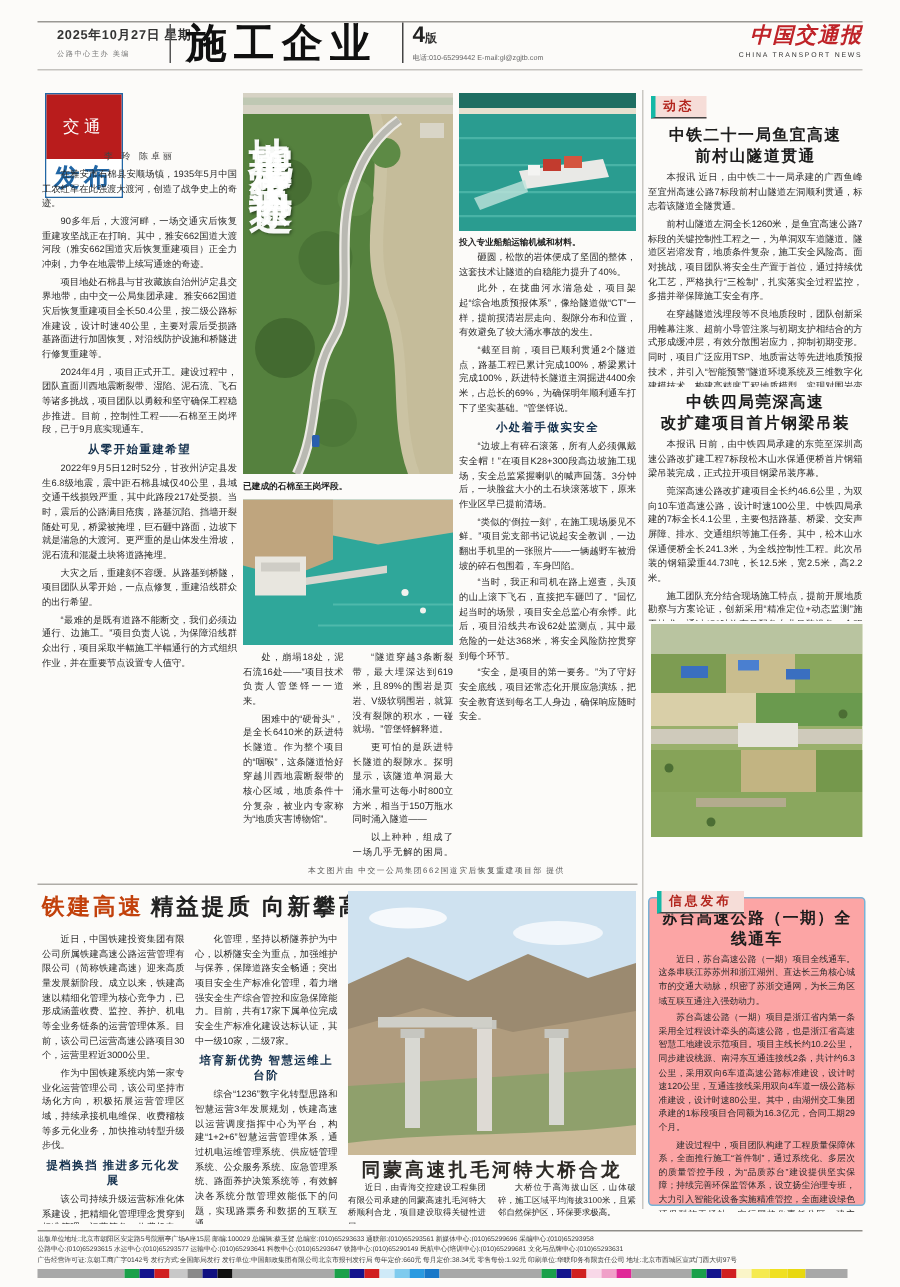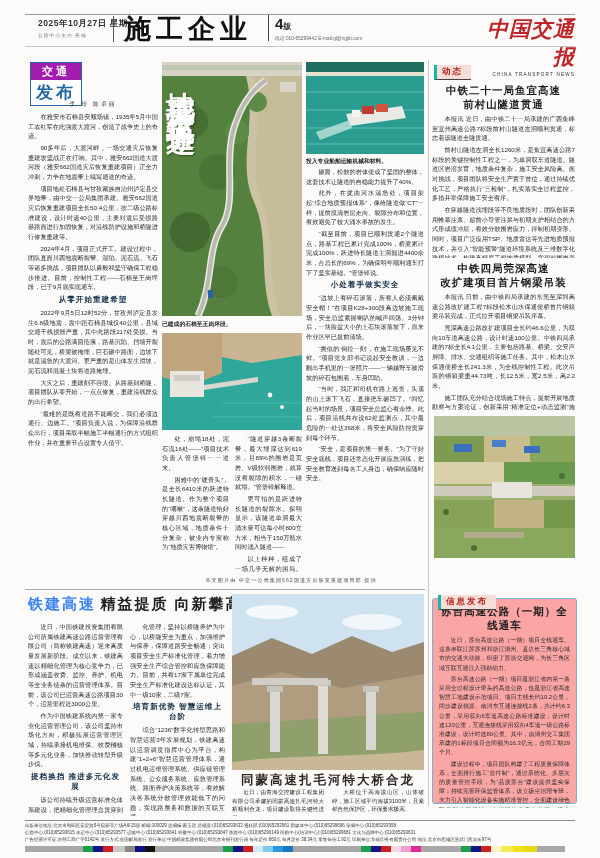--- a/index.html
+++ b/index.html
@@ -9,41 +9,41 @@
   .rule{background:#9a9894;height:1px;}
   .vrule{width:1px;background:#c9c7c2;}
   
   .date{font-size:8.5px;font-weight:bold;color:#333;letter-spacing:.5px;}
   .datesub{font-size:4.8px;color:#777;margin-top:2px;letter-spacing:1px;}
   .masthead{font-family:"DejaVu Serif","Liberation Serif",serif;font-size:27px;font-weight:900;color:#101010;letter-spacing:5px;}
   .edition{border-left:1.5px solid #444;padding-left:6px;}
   .edNum{font-size:15px;font-weight:900;color:#222;}
   .edLabel{font-size:8px;font-weight:bold;color:#333;}
   .edContact{font-size:4.8px;color:#666;margin-top:2px;}
-  .brandCn{font-family:"DejaVu Serif","Liberation Serif",serif;font-size:21px;font-weight:900;color:#bf2328;font-style:italic;letter-spacing:1px;}
+  .brandCn{font-family:"DejaVu Serif","Liberation Serif",serif;font-size:14px;font-weight:900;color:#bf2328;font-style:italic;letter-spacing:1px;}
   .brandEn{font-size:4.6px;color:#333;letter-spacing:1.2px;margin-top:1px;}
   
   .logoBox{width:50px;border:1px solid #2166a5;text-align:center;}
-  .logoTop{background:#a21caf;color:#fff;font-weight:bold;font-size:11px;letter-spacing:3px;padding:1px 0;}
+  .logoTop{background:#b91c1c;color:#fff;font-weight:normal;font-size:11px;letter-spacing:3px;padding:14px 0;}
   .logoBottom{color:#2166a5;font-weight:bold;font-size:17px;letter-spacing:3px;padding:1px 0;background:#fff;}
   .authors{font-size:6px;color:#444;text-align:center;letter-spacing:2px;}
   .col{overflow:hidden;}
   .p{font-size:6.2px;line-height:1.56;text-align:justify;color:#2a2a2a;text-indent:2em;margin:0 0 2px 0;}
   .subhead{font-size:7.6px;font-weight:bold;color:#14304d;text-align:center;margin:3px 0;letter-spacing:1px;}
   .cap{font-size:5.8px;font-weight:bold;color:#222;}
   .credit{font-size:5.2px;color:#555;text-align:center;letter-spacing:1px;}
   .vTitle{writing-mode:vertical-rl;font-family:"DejaVu Serif","Liberation Serif",serif;
           font-size:29px;font-weight:900;color:rgba(255,255,255,.96);letter-spacing:6px;line-height:1;
           text-shadow:1px 1px 2px rgba(30,50,25,.65);}
   
   .secLabel{display:inline-block;font-size:8.5px;font-weight:bold;color:#b3261e;background:#f6ddd8;
             border-left:3px solid #14b8a6;border-bottom:1.5px solid #444;padding:1px 8px 1px 5px;letter-spacing:2px;}
   .hl{font-weight:900;color:#1c1c1c;text-align:center;line-height:1.3;font-size:10.5px;letter-spacing:1px;}
   .hlBig{font-size:15px;font-weight:900;letter-spacing:2px;}
-  .blue{color:#3b82f6;text-align:right;}
+  .blue{color:#c2410c;text-align:right;}
   .infoBox{border:1.2px solid #78b2d6;border-radius:3px;background:#fca5a5;}
   .infoTitle{font-size:10.5px;font-weight:900;color:#1c1c1c;text-align:center;letter-spacing:1px;margin:6px 4px 3px 4px;}
   .calli{font-family:"DejaVu Serif","Liberation Serif",serif;font-size:12.5px;font-weight:900;color:#2d2a26;
          text-align:center;letter-spacing:2px;}
   
   .foot{font-size:4.5px;color:#3a3a3a;white-space:nowrap;overflow:hidden;}
   .colorbar{display:flex;height:6px;align-items:stretch;}
   .photo{display:block;}
 </style>
 </head>

